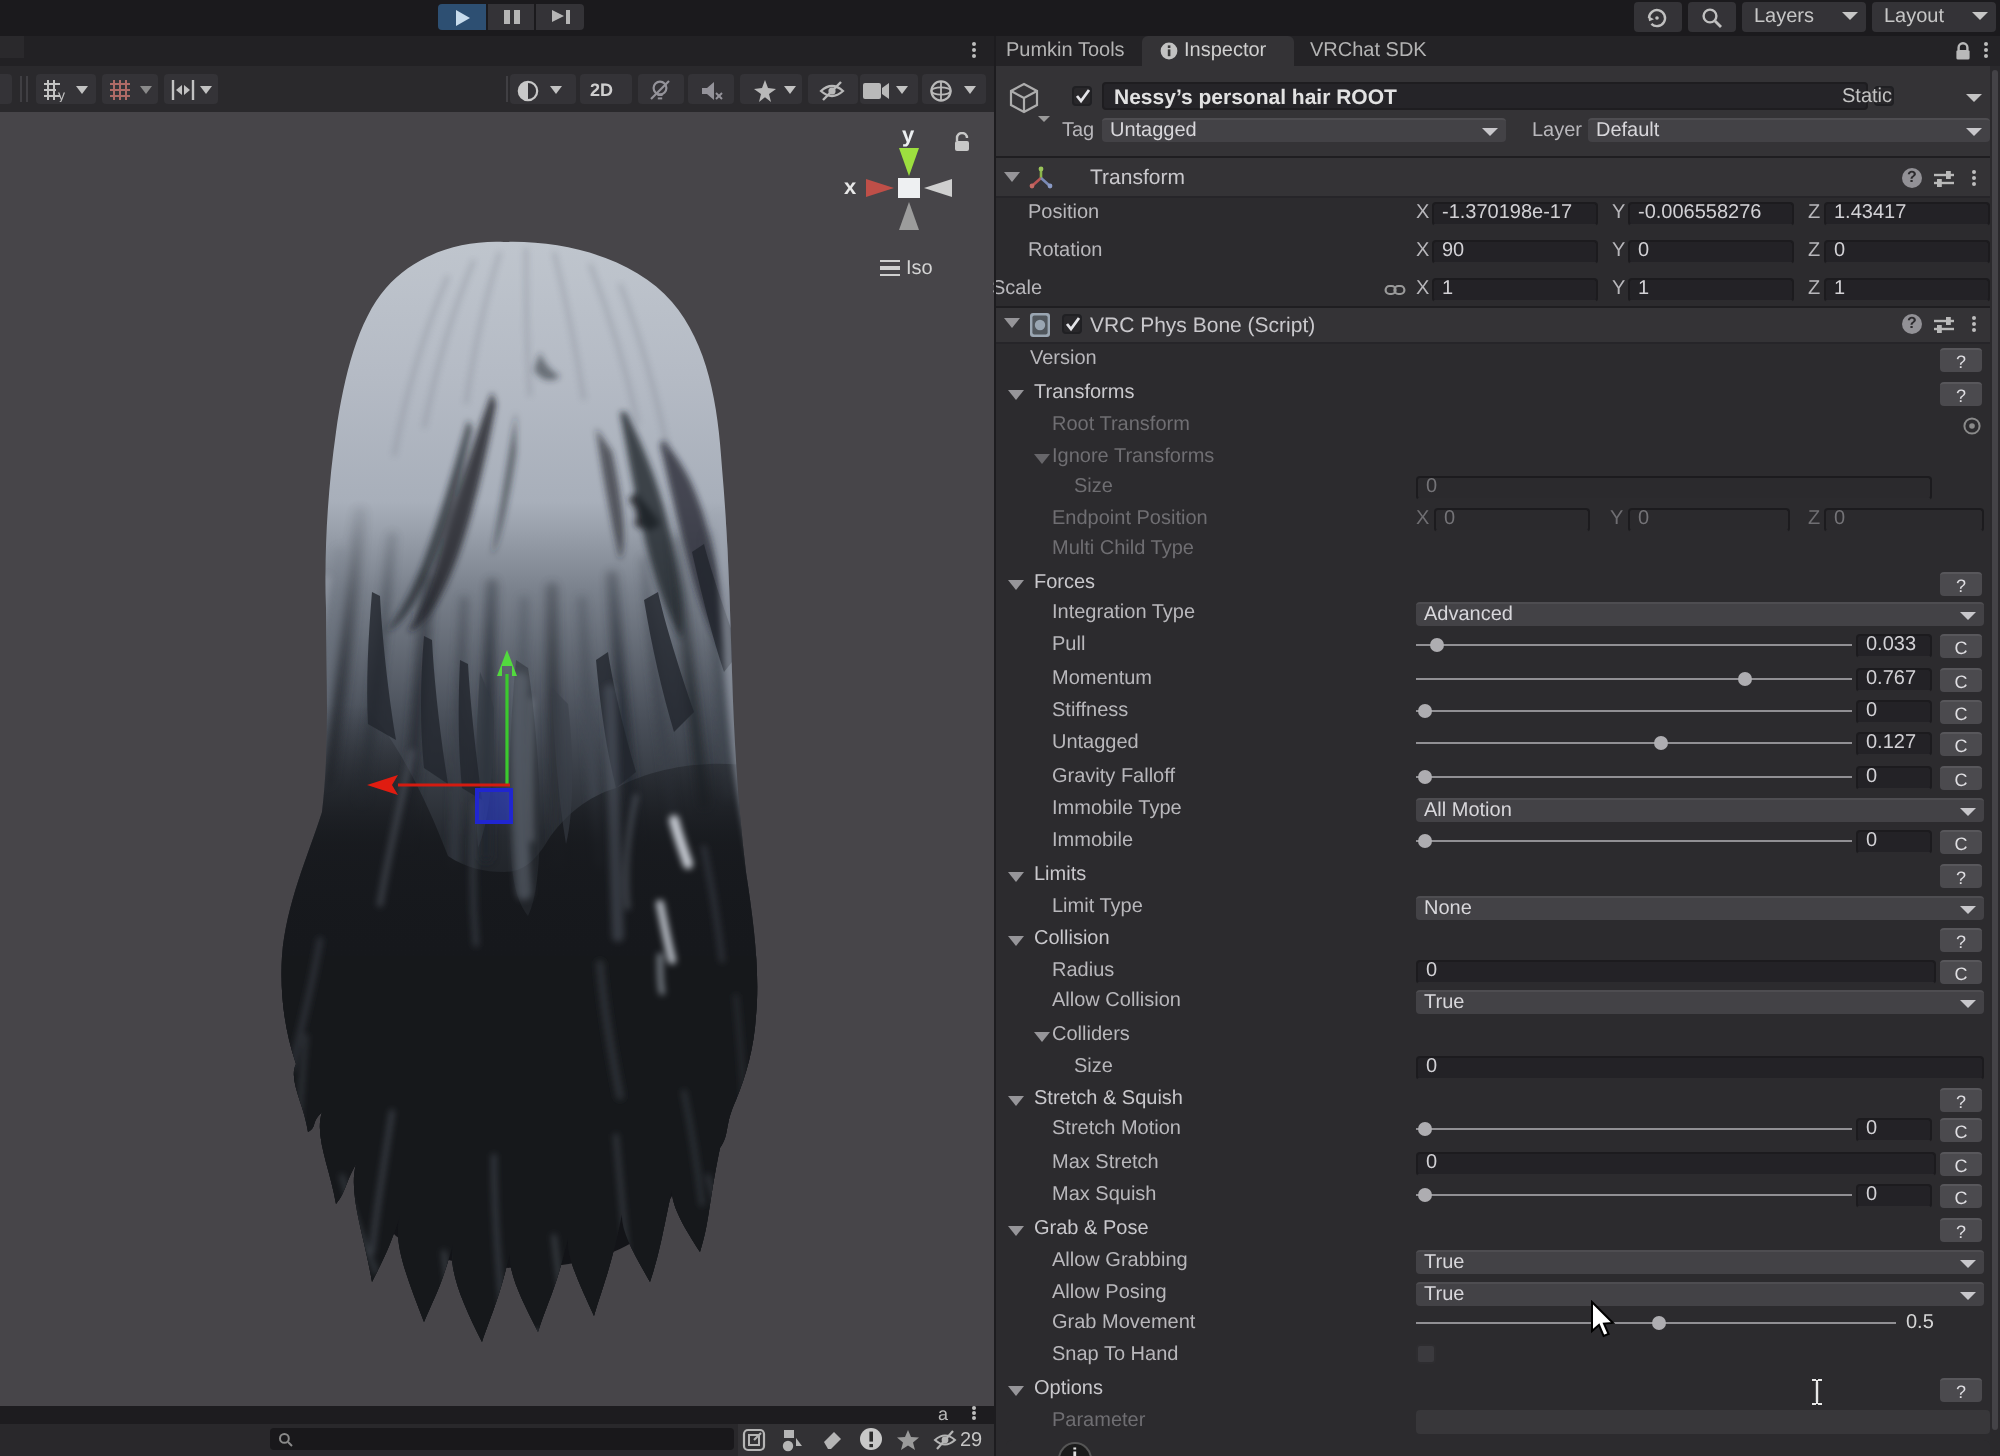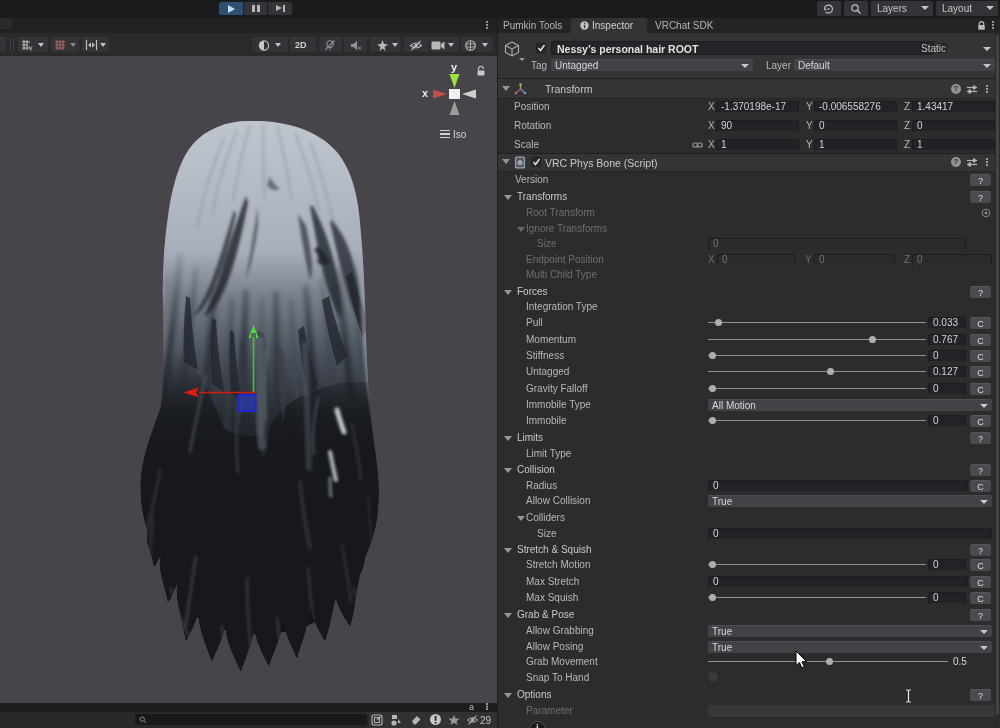--- a/index.html
+++ b/index.html
@@ -403,21 +403,21 @@
       <div class="t">90</div>
     </div>
 <div class="lbl" style="left:806px;top:120px">Y</div>
 <div class="fld" style="left:814px;top:120px;width:83px">
       <div class="t">0</div>
     </div>
 <div class="lbl" style="left:904px;top:120px">Z</div>
 <div class="fld" style="left:912px;top:120px;width:83px">
       <div class="t">0</div>
     </div>
-<div class="lbl" style="left:514px;top:139px">Scale</div>
+<div class="lbl" style="left:496px;top:139px">Scale</div>
 <svg width="11" height="8" viewBox="0 0 11 8" class="abs" style="left:692px;top:141px">
       <rect x="0.8" y="2" width="5" height="4" rx="2" fill="none" stroke="#9a9a9a" stroke-width="1.1"></rect>
       <rect x="5.2" y="2" width="5" height="4" rx="2" fill="none" stroke="#9a9a9a" stroke-width="1.1"></rect>
     </svg>
 <div class="lbl" style="left:708px;top:139px">X</div>
 <div class="fld" style="left:716px;top:139px;width:83px">
       <div class="t">1</div>
     </div>
 <div class="lbl" style="left:806px;top:139px">Y</div>
 <div class="fld" style="left:814px;top:139px;width:83px">
@@ -478,20 +478,24 @@
     </div>
 <div class="lbl dis" style="left:904px;top:253.5px">Z</div>
 <div class="fld dis" style="left:912px;top:253.5px;width:80px">
       <div class="t">0</div>
     </div>
 <div class="lbl dis" style="left:526px;top:269px">Multi Child Type</div>
 <div class="fold" style="left:504px;top:289.5px"></div>
 <div class="lbl bold" style="left:517px;top:285.5px">Forces</div>
 <div class="btn" style="left:970px;top:285.5px;width:21px">?</div>
 <div class="lbl" style="left:526px;top:301px">Integration Type</div>
+<div class="dd" style="left:708px;top:301px;width:284px">
+      <div class="t">Advanced</div>
+      <div class="a"></div>
+    </div>
 <div class="lbl" style="left:526px;top:317px">Pull</div>
 <div class="track" style="left:708px;top:322px;width:218px"></div>
 <div class="knob" style="left:714.5px;top:319px"></div>
 <div class="fld" style="left:928px;top:317px;width:38px">
       <div class="t">0.033</div>
     </div>
 <div class="btn" style="left:970px;top:317px;width:21px">C</div>
 <div class="lbl" style="left:526px;top:333.5px">Momentum</div>
 <div class="track" style="left:708px;top:338.5px;width:218px"></div>
 <div class="knob" style="left:868.5px;top:335.5px"></div>
@@ -529,20 +533,24 @@
 <div class="track" style="left:708px;top:420px;width:218px"></div>
 <div class="knob" style="left:708.5px;top:417px"></div>
 <div class="fld" style="left:928px;top:415px;width:38px">
       <div class="t">0</div>
     </div>
 <div class="btn" style="left:970px;top:415px;width:21px">C</div>
 <div class="fold" style="left:504px;top:436px"></div>
 <div class="lbl bold" style="left:517px;top:432px">Limits</div>
 <div class="btn" style="left:970px;top:432px;width:21px">?</div>
 <div class="lbl" style="left:526px;top:447.5px">Limit Type</div>
+<div class="dd" style="left:708px;top:447.5px;width:284px">
+      <div class="t">None</div>
+      <div class="a"></div>
+    </div>
 <div class="fold" style="left:504px;top:468px"></div>
 <div class="lbl bold" style="left:517px;top:464px">Collision</div>
 <div class="btn" style="left:970px;top:464px;width:21px">?</div>
 <div class="lbl" style="left:526px;top:480px">Radius</div>
 <div class="fld" style="left:708px;top:480px;width:260px">
       <div class="t">0</div>
     </div>
 <div class="btn" style="left:970px;top:480px;width:21px">C</div>
 <div class="lbl" style="left:526px;top:495px">Allow Collision</div>
 <div class="dd" style="left:708px;top:495px;width:284px">

